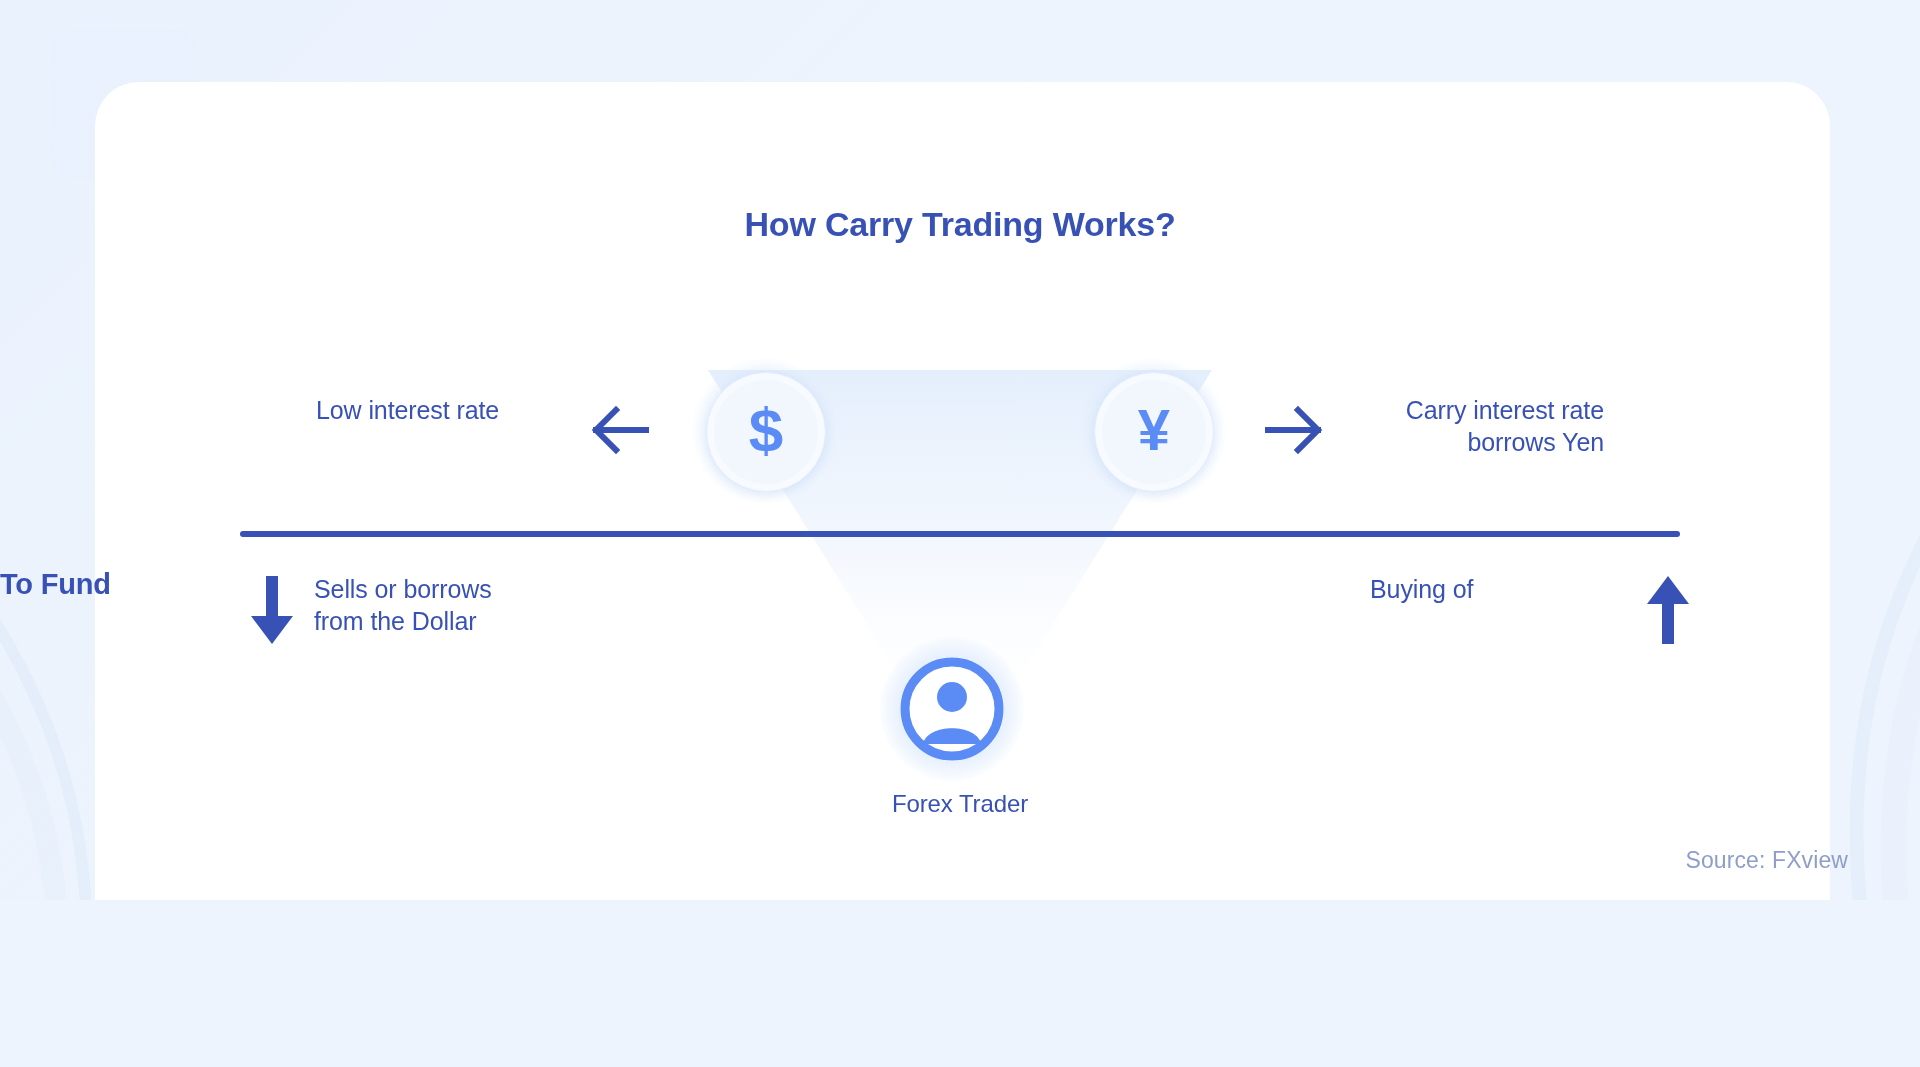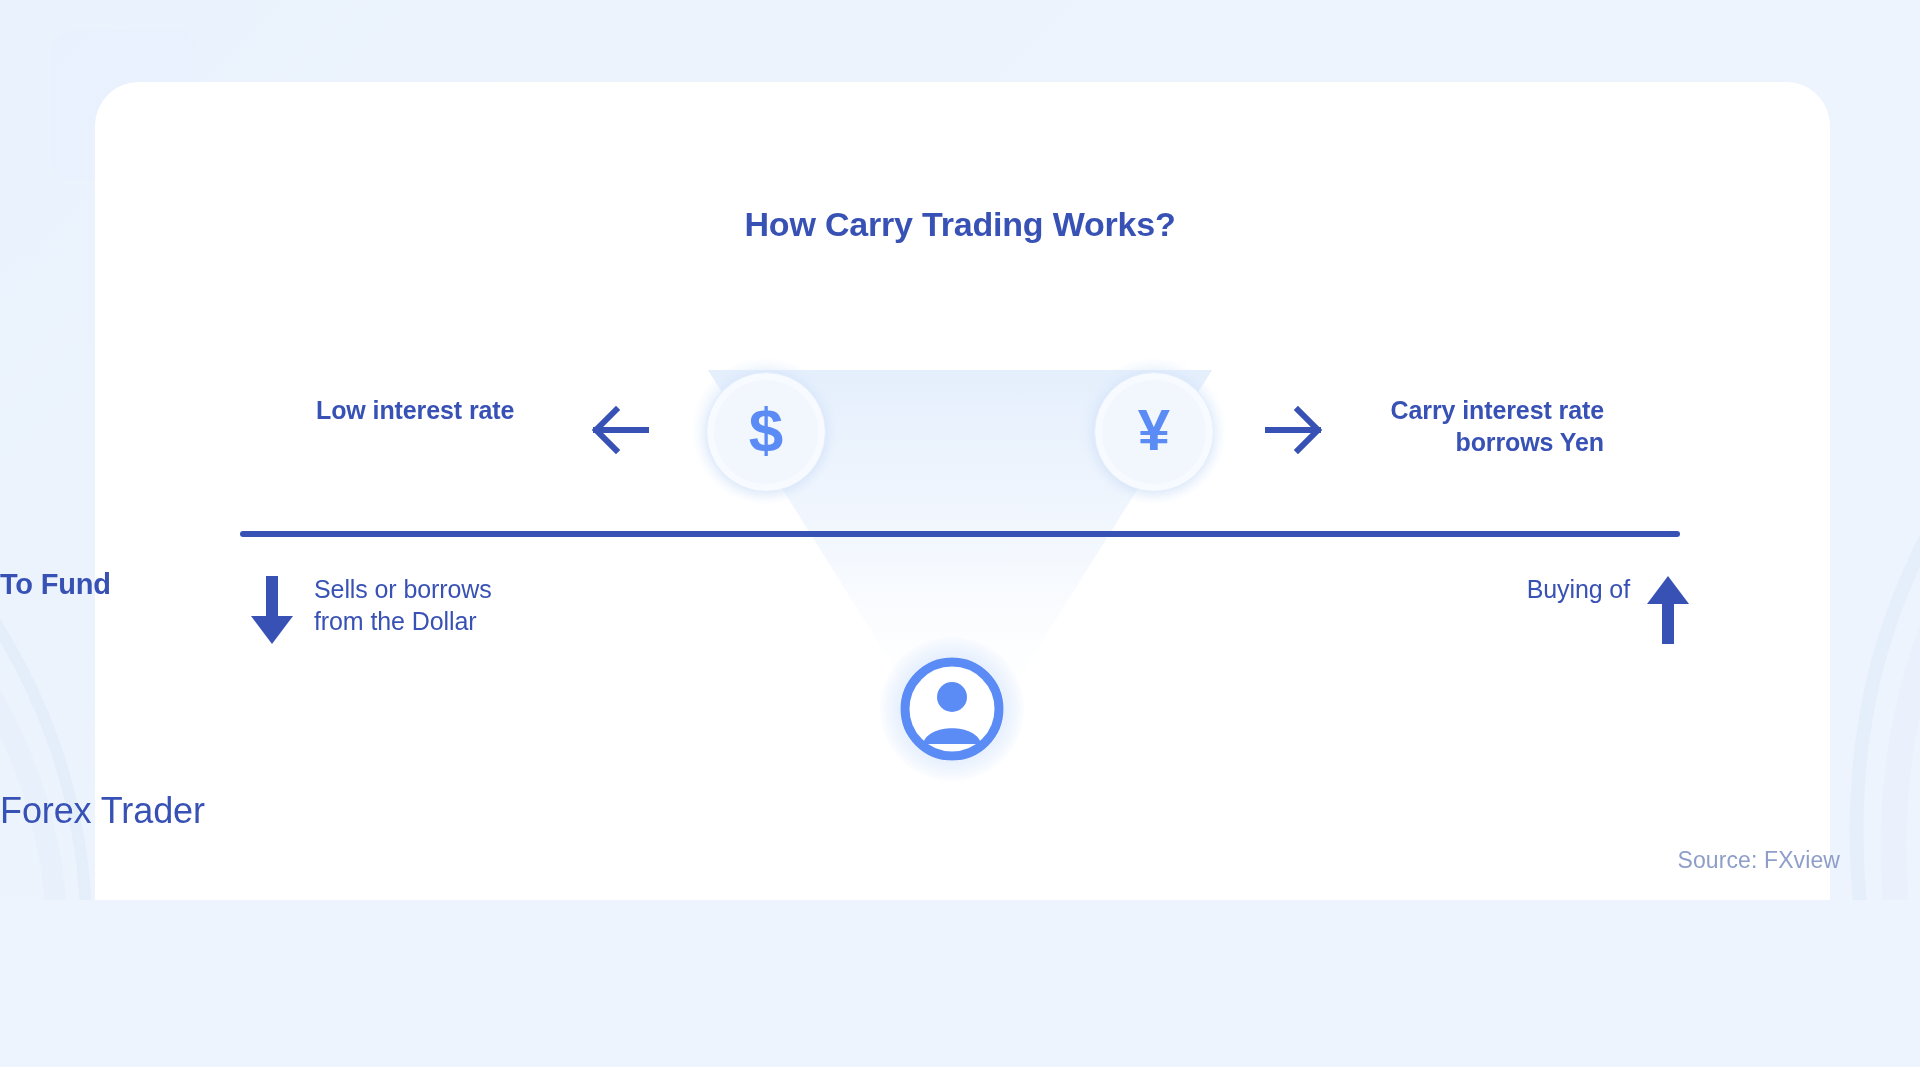--- a/index.html
+++ b/index.html
@@ -122,21 +122,21 @@
     color: #5b8cf5;
     line-height: 1;
     margin-top: -4px;
   }
   .coin-glyph.yen { font-size: 58px; }
 
   
   .side-label {
     position: absolute;
     font-size: 25px;
-    font-weight: bold;
+    font-weight: normal;
     line-height: 1.28;
     color: #3851b5;
     letter-spacing: -0.1px;
   }
   .label-low  { left: 316px;  top: 394px; text-align: left;  width: 300px; }
   .label-high { right: 316px; top: 394px; text-align: right; width: 300px; }
 
   
   .h-arrow {
     position: absolute;
@@ -150,21 +150,21 @@
   
   .low-label {
     position: absolute;
     font-size: 25px;
     font-weight: normal;
     line-height: 1.28;
     color: #3851b5;
     letter-spacing: -0.1px;
   }
   .label-sells  { left: 314px;  top: 573px; text-align: left;  width: 300px; }
-  .label-buying { right: 290px; top: 573px; text-align: right; width: 260px; }
+  .label-buying { right: 290px; top: 573px; width: 260px; }
 
   
   .v-arrow {
     position: absolute;
     width: 54px;
     height: 76px;
   }
   .v-arrow-down { left: 245px;  top: 572px; }
   .v-arrow-up   { right: 225px; top: 572px; }
 
@@ -198,30 +198,30 @@
   }
   .trader-icon {
     position: absolute;
     left: 0; top: 0;
   }
   .trader-caption {
     position: absolute;
     left: 0;
     top: 790px;
     width: 100%;
-    text-align: left;
-    font-size: 36px;
+    text-align: center;
+    font-size: 24px;
     color: #3851b5;
     letter-spacing: -0.1px;
   }
 
   
   .source {
     position: absolute;
-    right: 80px;
+    right: 72px;
     bottom: 26px;
     font-size: 23px;
     color: #8e9ec9;
     letter-spacing: 0.1px;
   }
 </style>
 </head>
 <body>
 
 <div class="canvas">

